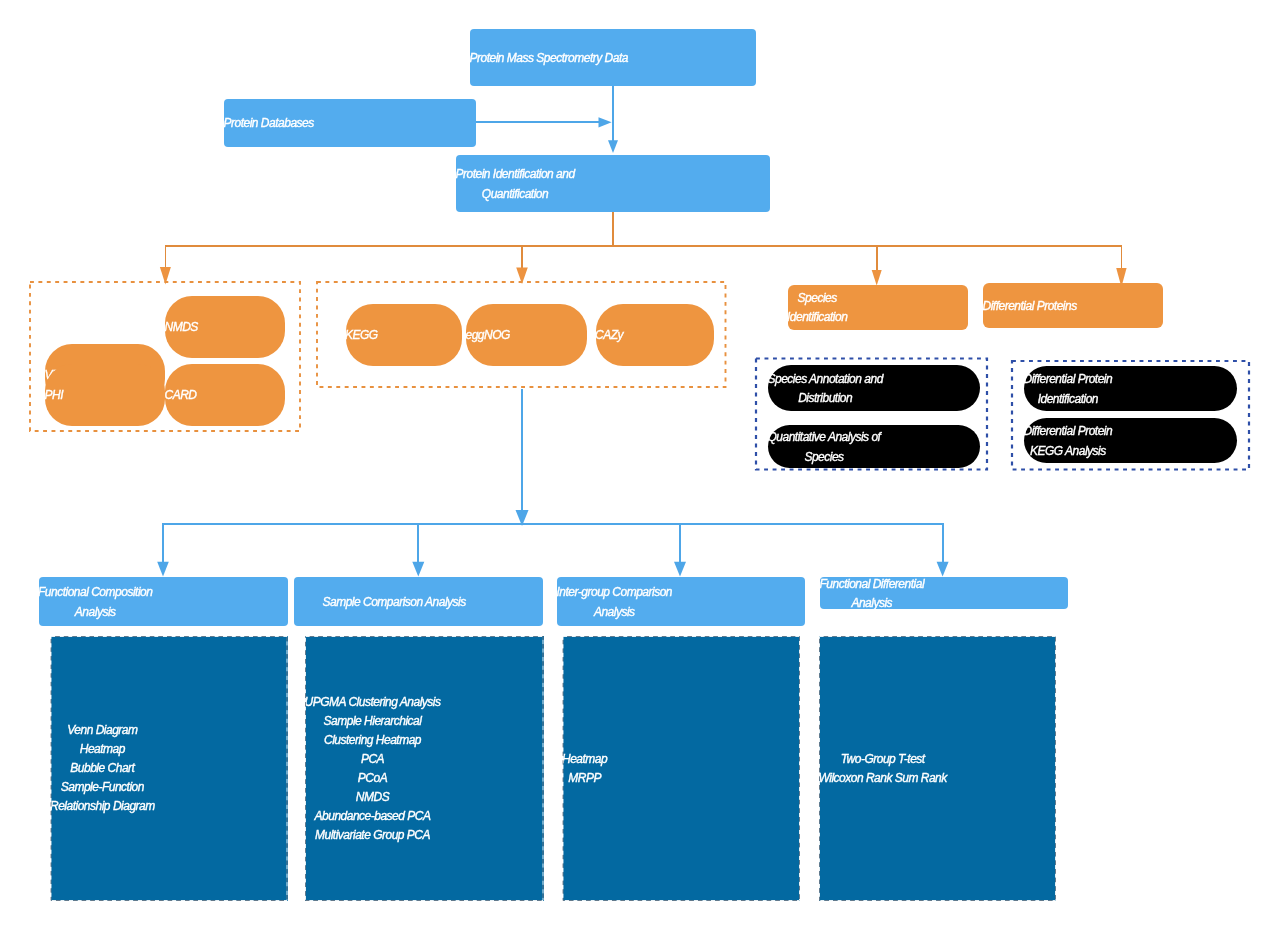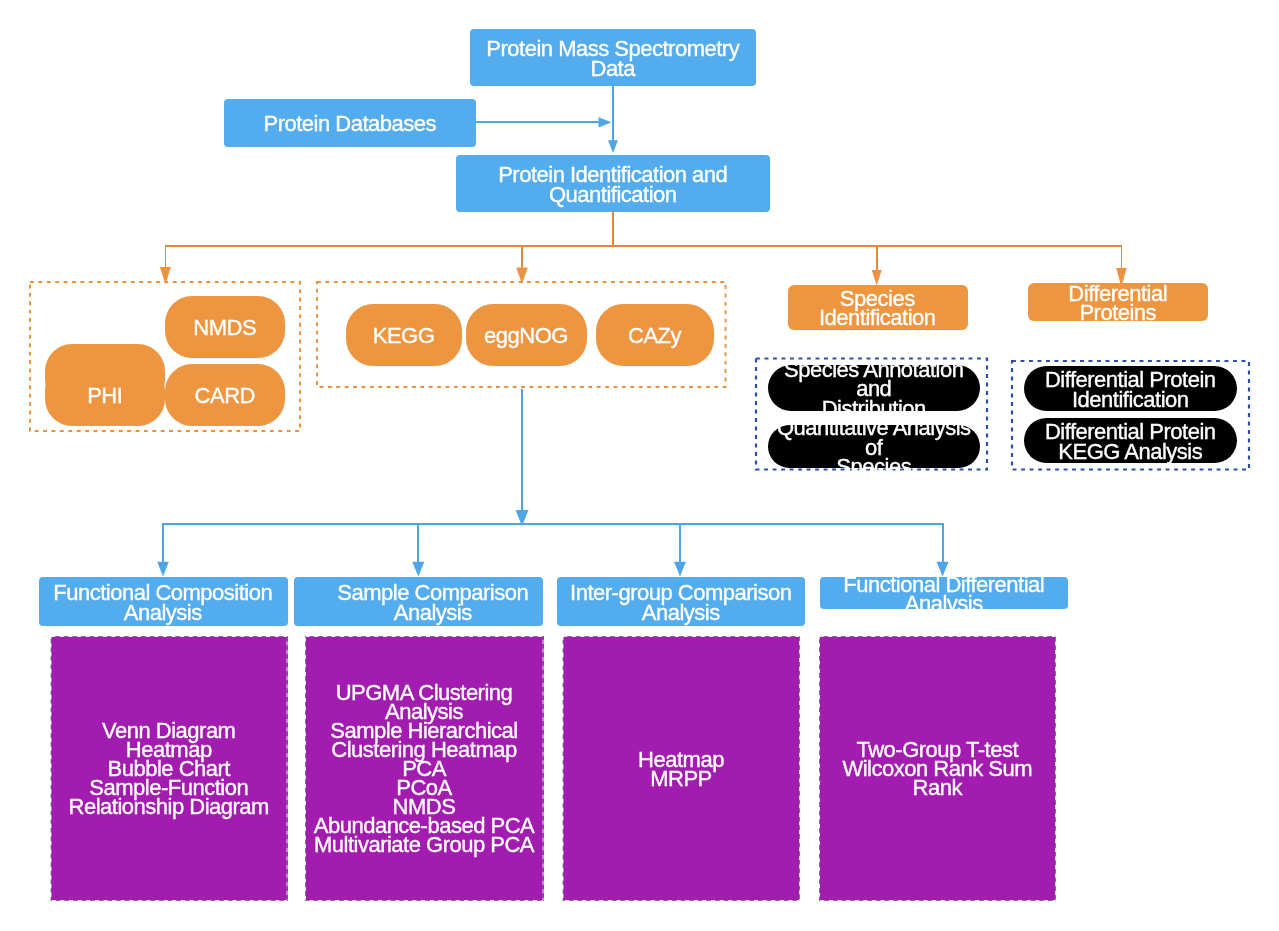--- a/index.html
+++ b/index.html
@@ -13,26 +13,27 @@
   #stage {
     position: relative;
     width: 1279px; height: 931px;
     background: #ffffff;
   }
   .node {
     position: absolute;
     box-sizing: border-box;
     display: flex;
     align-items: center;
-    justify-content: center;
+    justify-content: flex-start;
     text-align: center;
     color: #ffffff;
-    font-size: 22px;
+    font-size: 12px;
     letter-spacing: -0.5px;
     line-height: 19.4px;
+    font-style: italic;
   }
   .node > span { display: block; white-space: pre-line; padding-top: 2px; margin-left: -0.5px; }
   .node, .glist { -webkit-text-stroke: 0.35px currentColor; paint-order: stroke fill; }
   .blue { background: #53ACEE; border-radius: 4px; }
   .orange { background: #EE9540; border-radius: 6px; }
   .pill { background: #EE9540; border-radius: 27px; }
   .deepblue { background: #000000; border-radius: 23px; }
   svg.conn { position: absolute; left: 0; top: 0; width: 1279px; height: 931px; overflow: visible; pointer-events: none; }
 
   
@@ -46,37 +47,37 @@
   #p-tcdb { left:165px; top:296px; width:120px; height:62px; }
   #p-phi  { left:45px;  top:364px; width:120px; height:62px; }
   #p-card { left:165px; top:364px; width:120px; height:62px; }
 
   #p-kegg   { left:345.5px; top:304px; width:116.5px; height:61.5px; }
   #p-eggnog { left:466px; top:304px; width:120.5px; height:61.5px; }
   #p-cazy   { left:595.5px; top:304px; width:118.5px; height:61.5px; }
 
   
   #n-species  { left:787.5px;  top:284.5px; width:180px; height:45.5px; }
-  #n-diffprot { left:1028px; top:283px; width:180px; height:38px; }
+  #n-diffprot { left:983px; top:283px; width:180px; height:45px; }
 
   
 
   #b-sp1 { left:768px; top:365px; width:212px; height:46px; }
   #b-sp2 { left:768px; top:425px; width:212px; height:43px; }
   #b-df1 { left:1024px; top:366px; width:213px; height:45px; }
   #b-df2 { left:1024px; top:418px; width:213px; height:45px; }
 
   
   #h-col0 { left:38.5px;  top:577px; width:249px; height:49px; }
   #h-col1 { left:294px; top:577px; width:249px; height:49px;padding-left:29px; }
   #h-col2 { left:557px; top:577px; width:248px; height:49px; }
   #h-col3 { left:820px; top:577px; width:248px; height:32px; }
 
   .gray {
-    background: #a21caf;
+    background: #0369a1;
     color: #ffffff;
   }
   #g-col0 { left:50.5px;  top:636px; width:237px; height:265px; }
   #g-col1 { left:305px; top:636px; width:238.5px; height:265px; }
   #g-col2 { left:562.5px; top:636px; width:237.5px; height:265px; }
   #g-col3 { left:819px; top:636px; width:237px; height:265px; }
   .glist { text-align:center; line-height:19px; margin-left:-0.5px; }
 </style>
 </head>
 <body>

